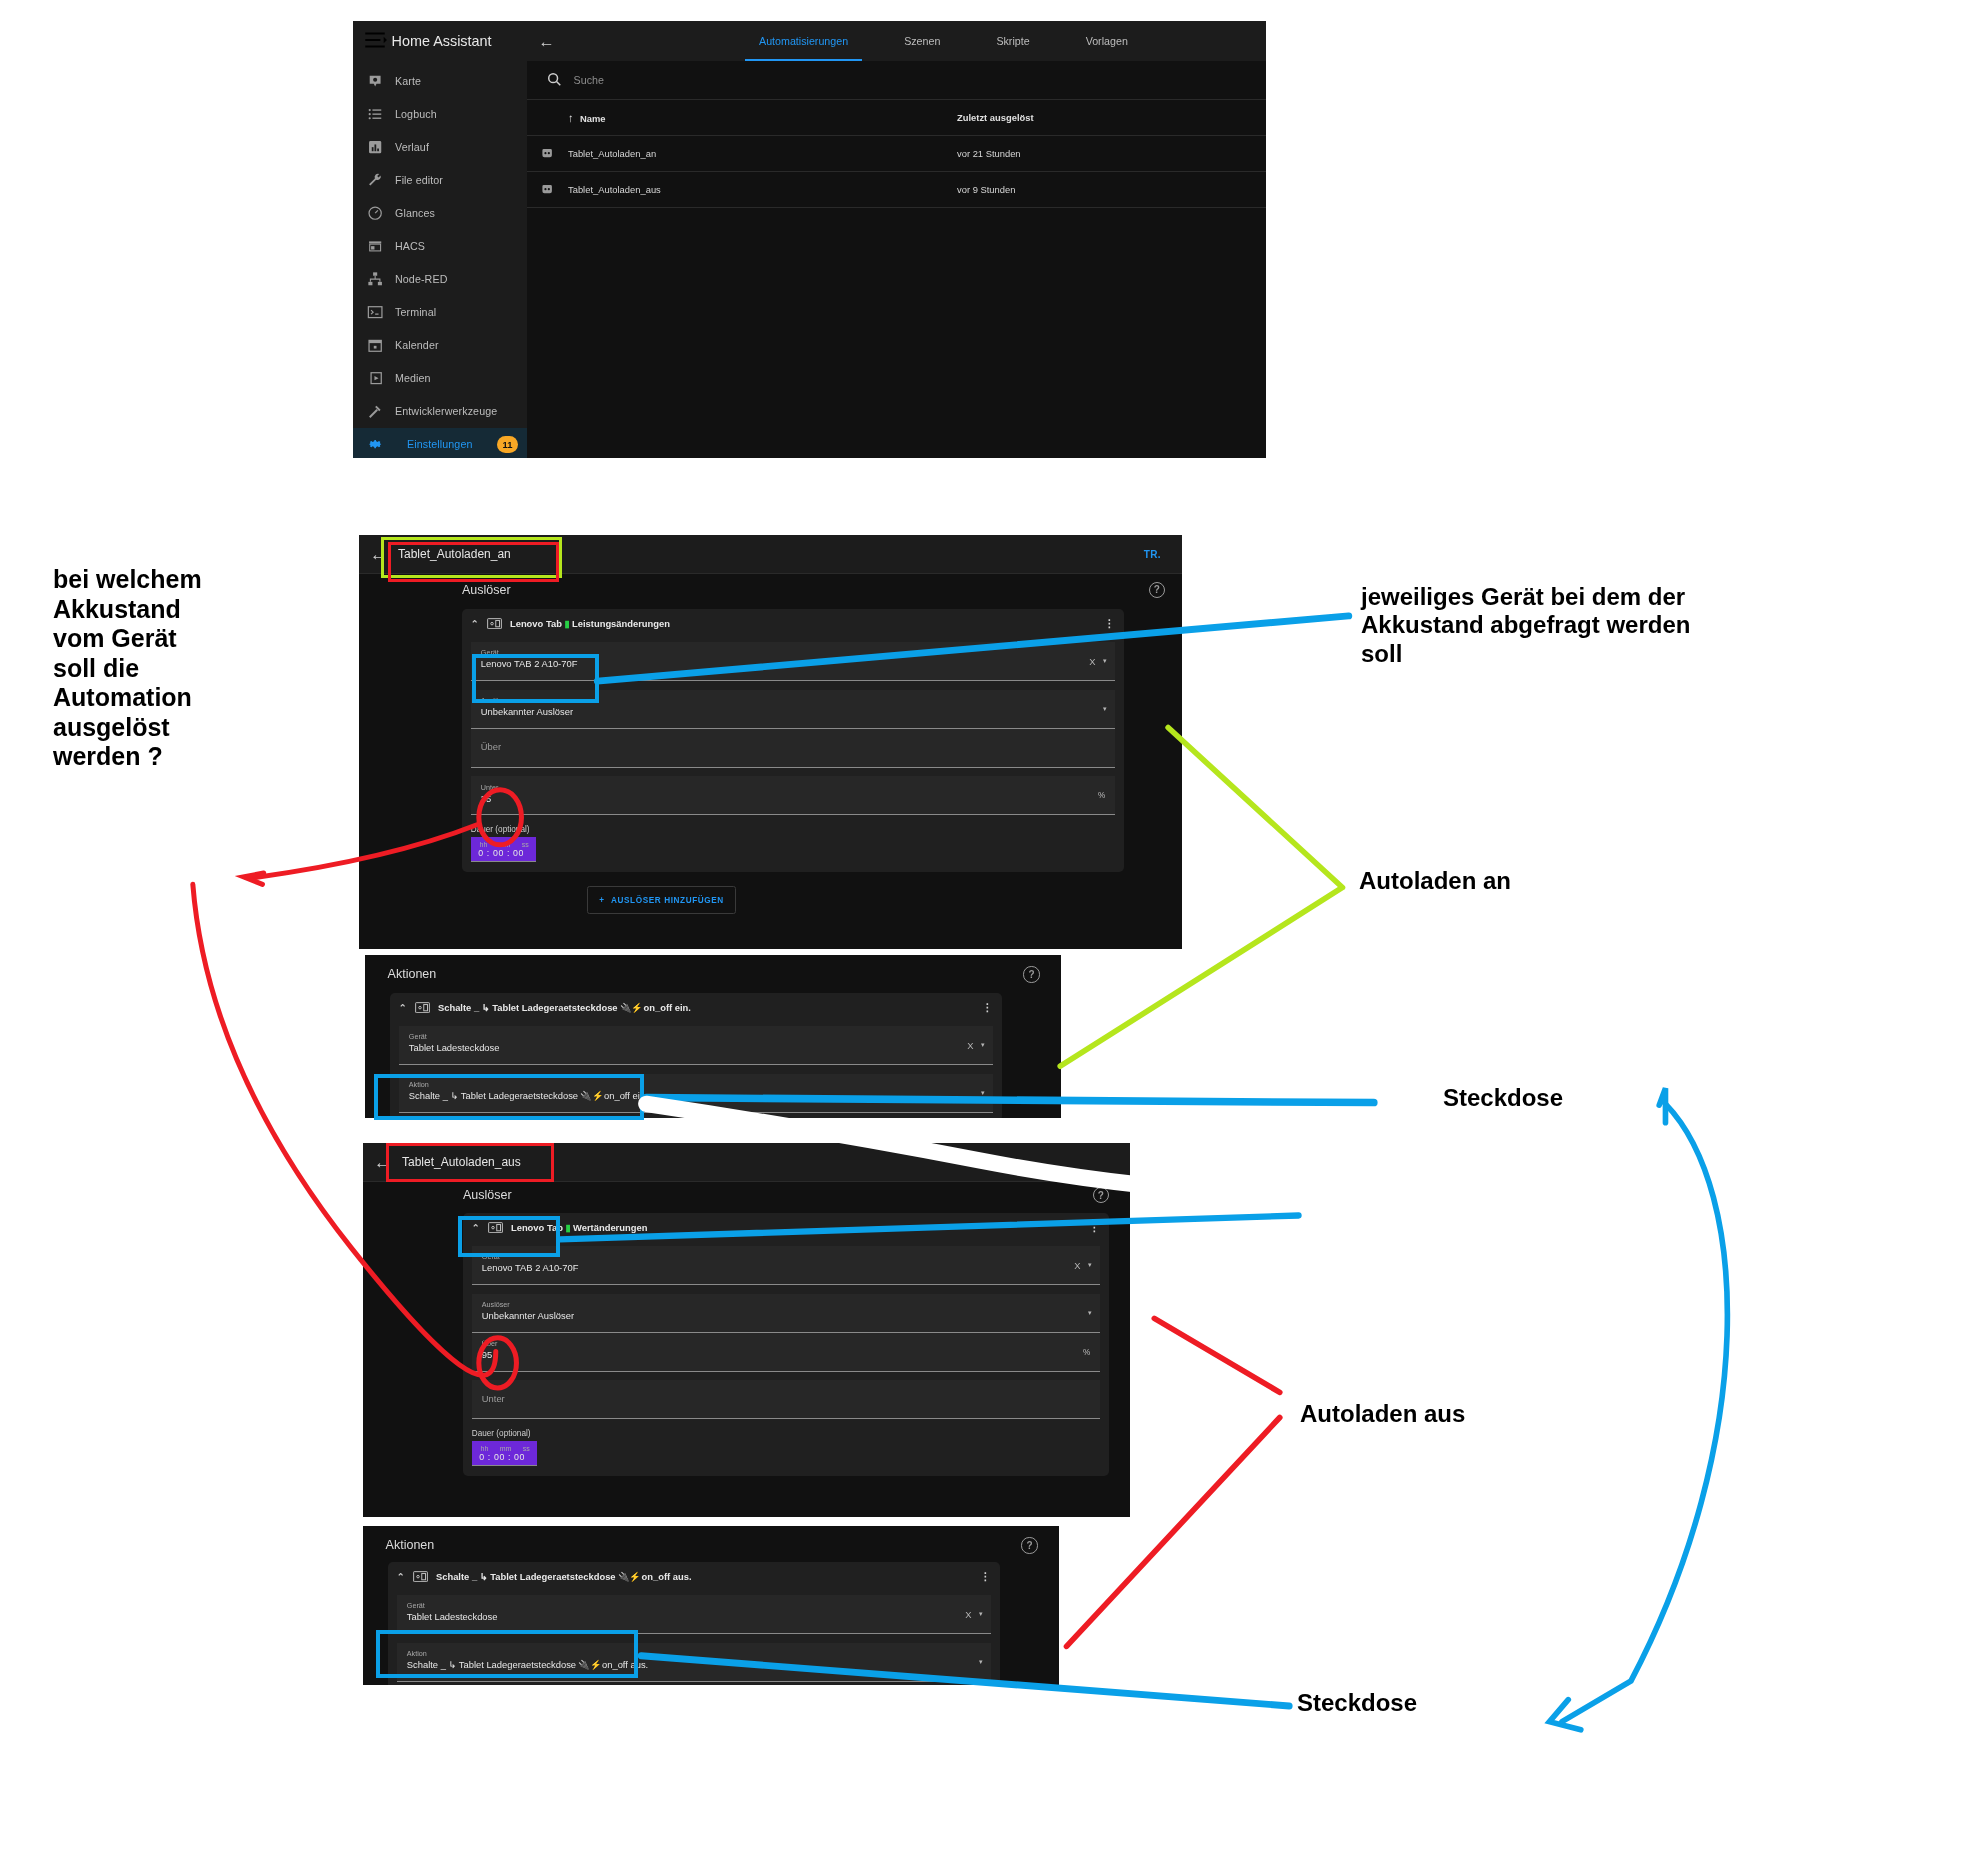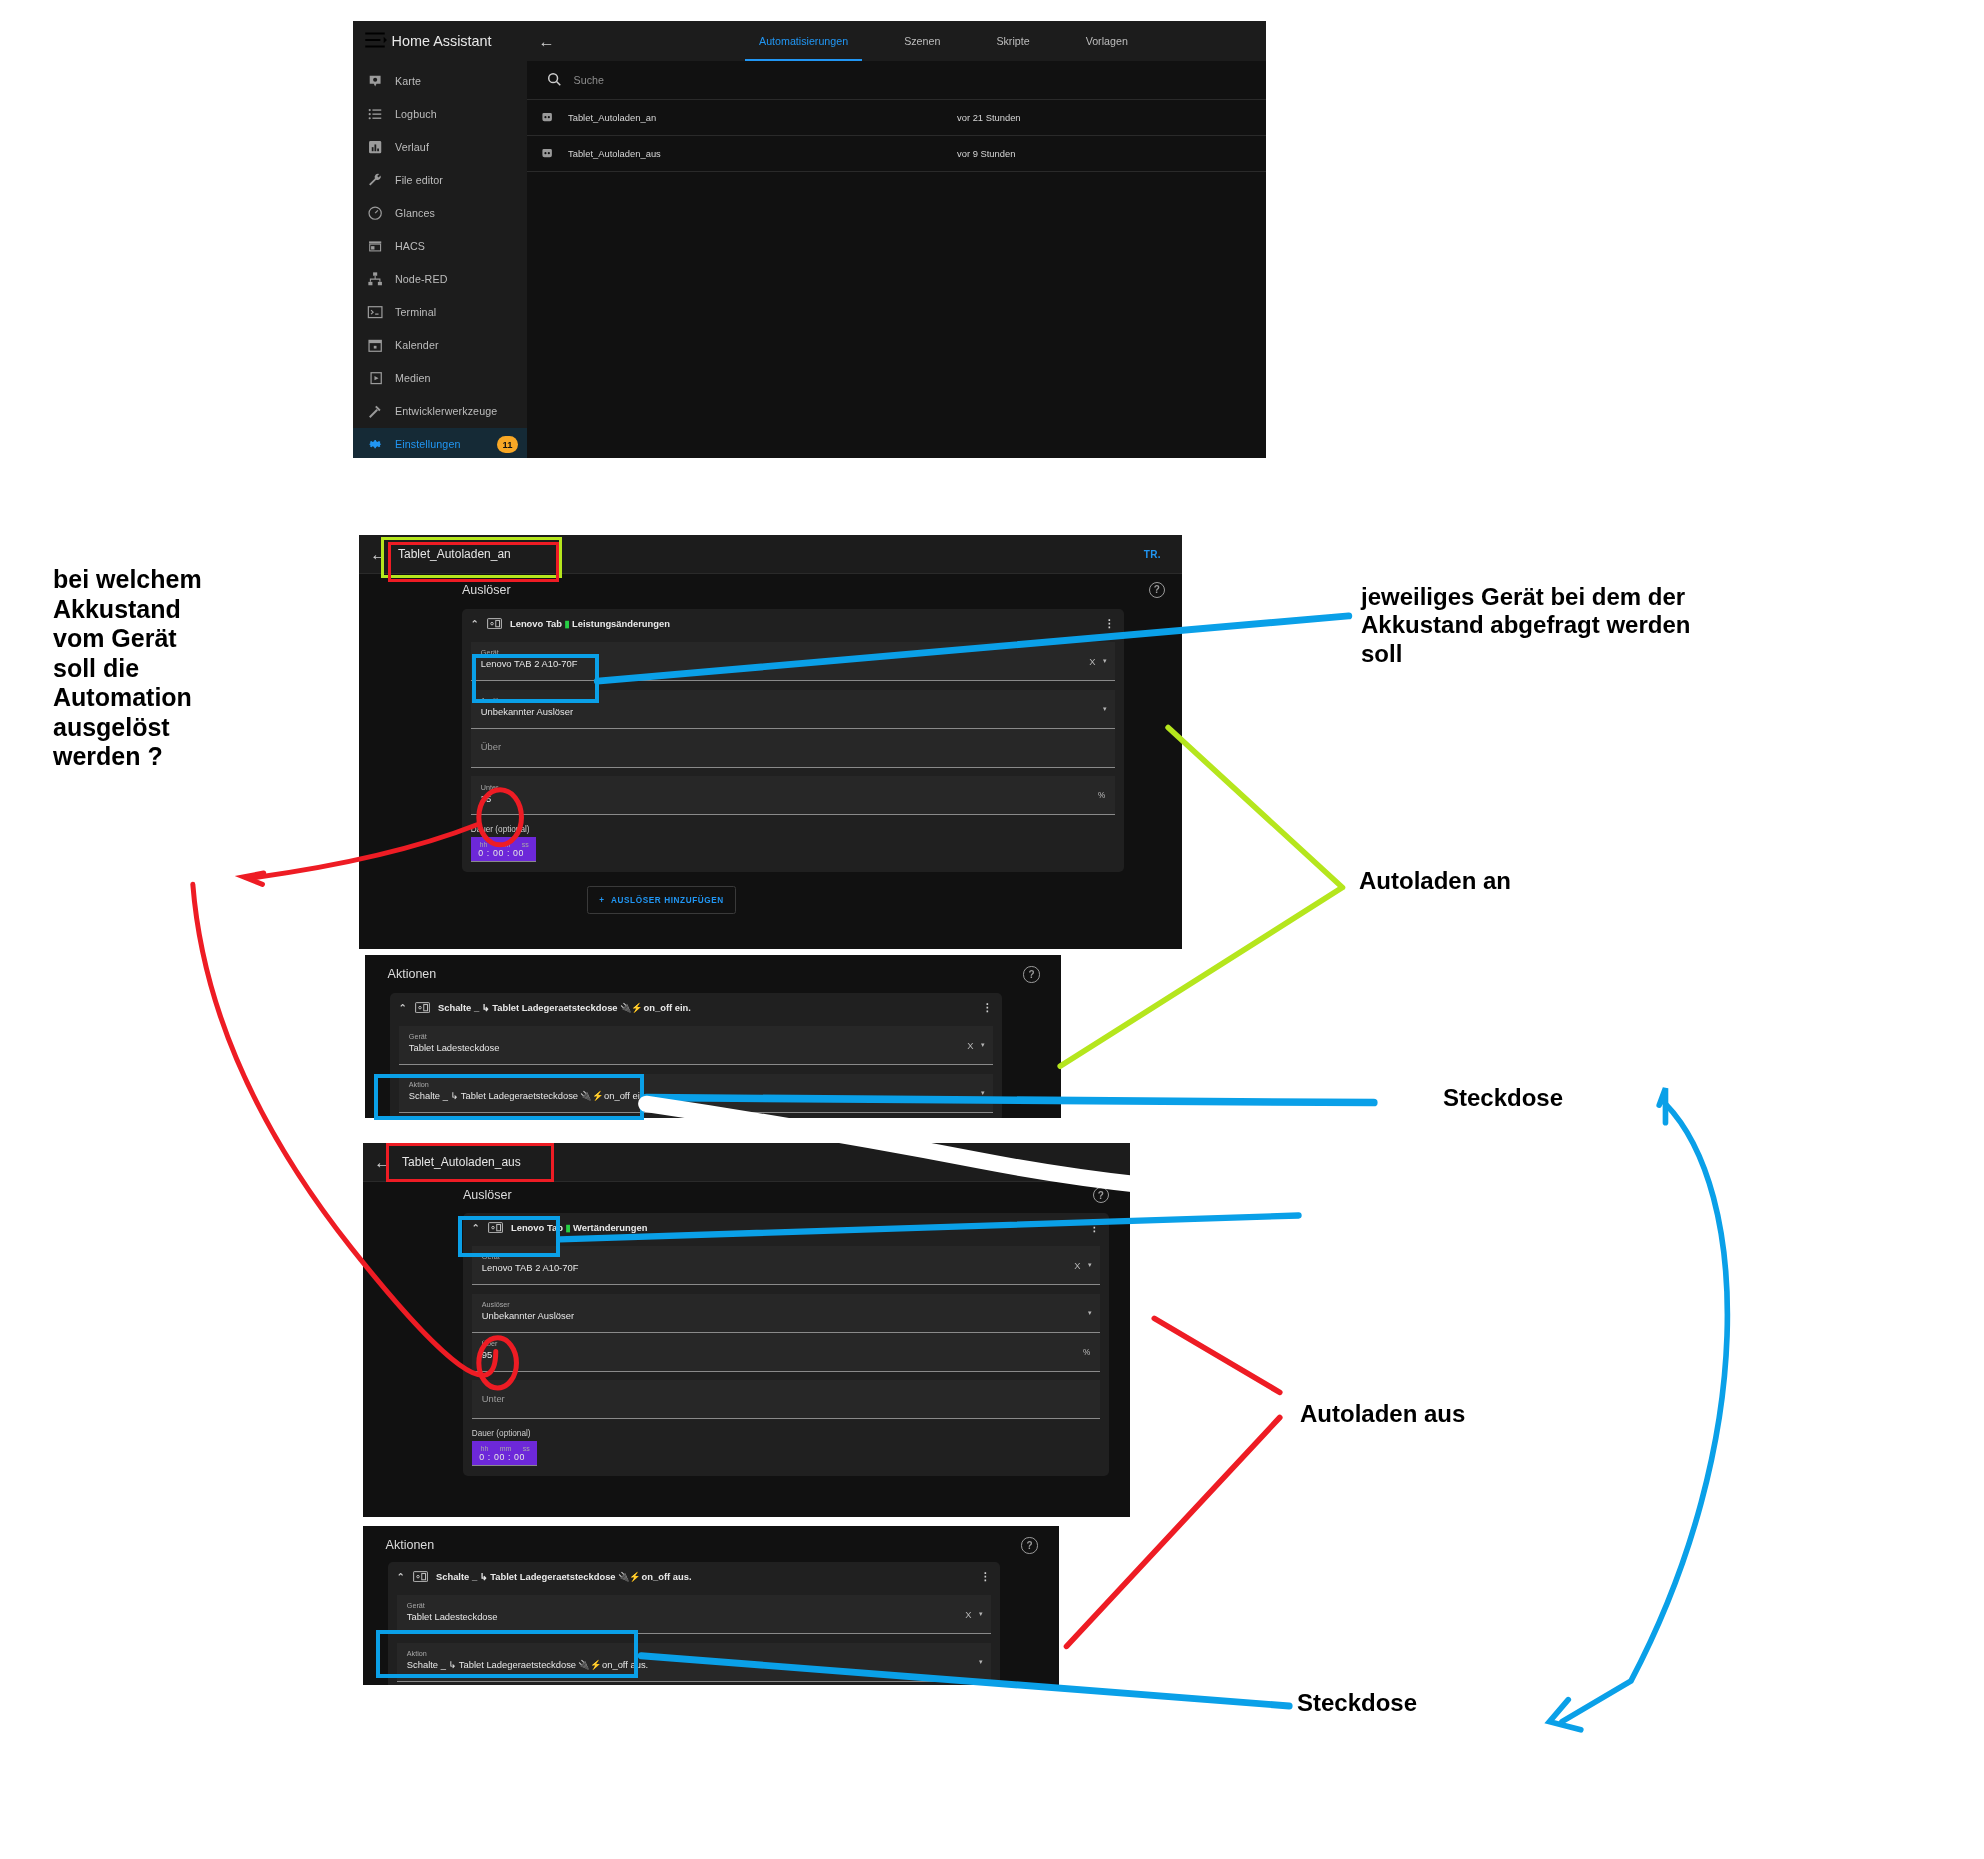--- a/index.html
+++ b/index.html
@@ -15,21 +15,21 @@
   .ha-panel { position: absolute; background: #111111; overflow: hidden; }
   .ha-topbar { background: #1c1c1c; display: flex; align-items: center; }
   .ha-sidebar { background: #1c1c1c; }
 
   .sb-item {
     display: flex; align-items: center; height: 33px; padding-left: 14px;
     color: #bdbdbd; font-size: 10.7px; letter-spacing: 0.1px;
   }
   .sb-item .sb-ico { width: 28px; display: flex; align-items: center; justify-content: flex-start; }
   .sb-item .sb-ico svg { width: 16.3px; height: 16.3px; fill: #9b9b9b; }
-  .sb-item.active { background: #152a36; color: #2196f3; position: relative; }
+  .sb-item.active { background: #152a36; color: #2196f3; position: relative; gap: 12px; }
   .sb-item.active .sb-ico svg { fill: #2196f3; }
   .sb-badge {
     position: absolute; right: 8.8px; background: #f9a825; color: #111;
     border-radius: 627px; min-width: 21.3px; height: 17.6px; font-size: 9.4px;
     display: flex; align-items: center; justify-content: center; font-weight: bold;
   }
 
   .ha-title { color: #e8e8e8; font-size: 14.4px; margin-left: 15px; }
   .ha-tabs { display: flex; align-items: flex-end; height: 100%; }
   .ha-tab {
@@ -263,20 +263,27 @@
       <div class="search-row">
         <span class="s-ico">
           <svg viewBox="0 0 24 24">
               <circle cx="10.5" cy="10.5" r="6.5"></circle>
               <path d="M15.5 15.5L21 21"></path>
             </svg>
         </span>
         <span class="search-ph">Suche</span>
       </div>
 
+      <div class="tbl-head">
+        <div class="c-icon"></div>
+        <div class="c-name">
+          <span class="sort-arrow">↑</span><span>Name</span>
+        </div>
+        <div class="c-last"><span>Zuletzt ausgelöst</span></div>
+      </div>
 
       <div class="tbl-row">
         <div class="c-icon">
           <svg viewBox="0 0 24 24">
               <path d="M12 2v3M7 6h10a2 2 0 012 2v7a3 3 0 01-3 3H8a3 3 0 01-3-3V8a2 2 0 012-2z"></path>
               <circle cx="9.5" cy="12" r="1.6" fill="#111"></circle>
               <circle cx="14.5" cy="12" r="1.6" fill="#111"></circle>
             </svg>
         </div>
         <div class="c-name">Tablet_Autoladen_an</div>

